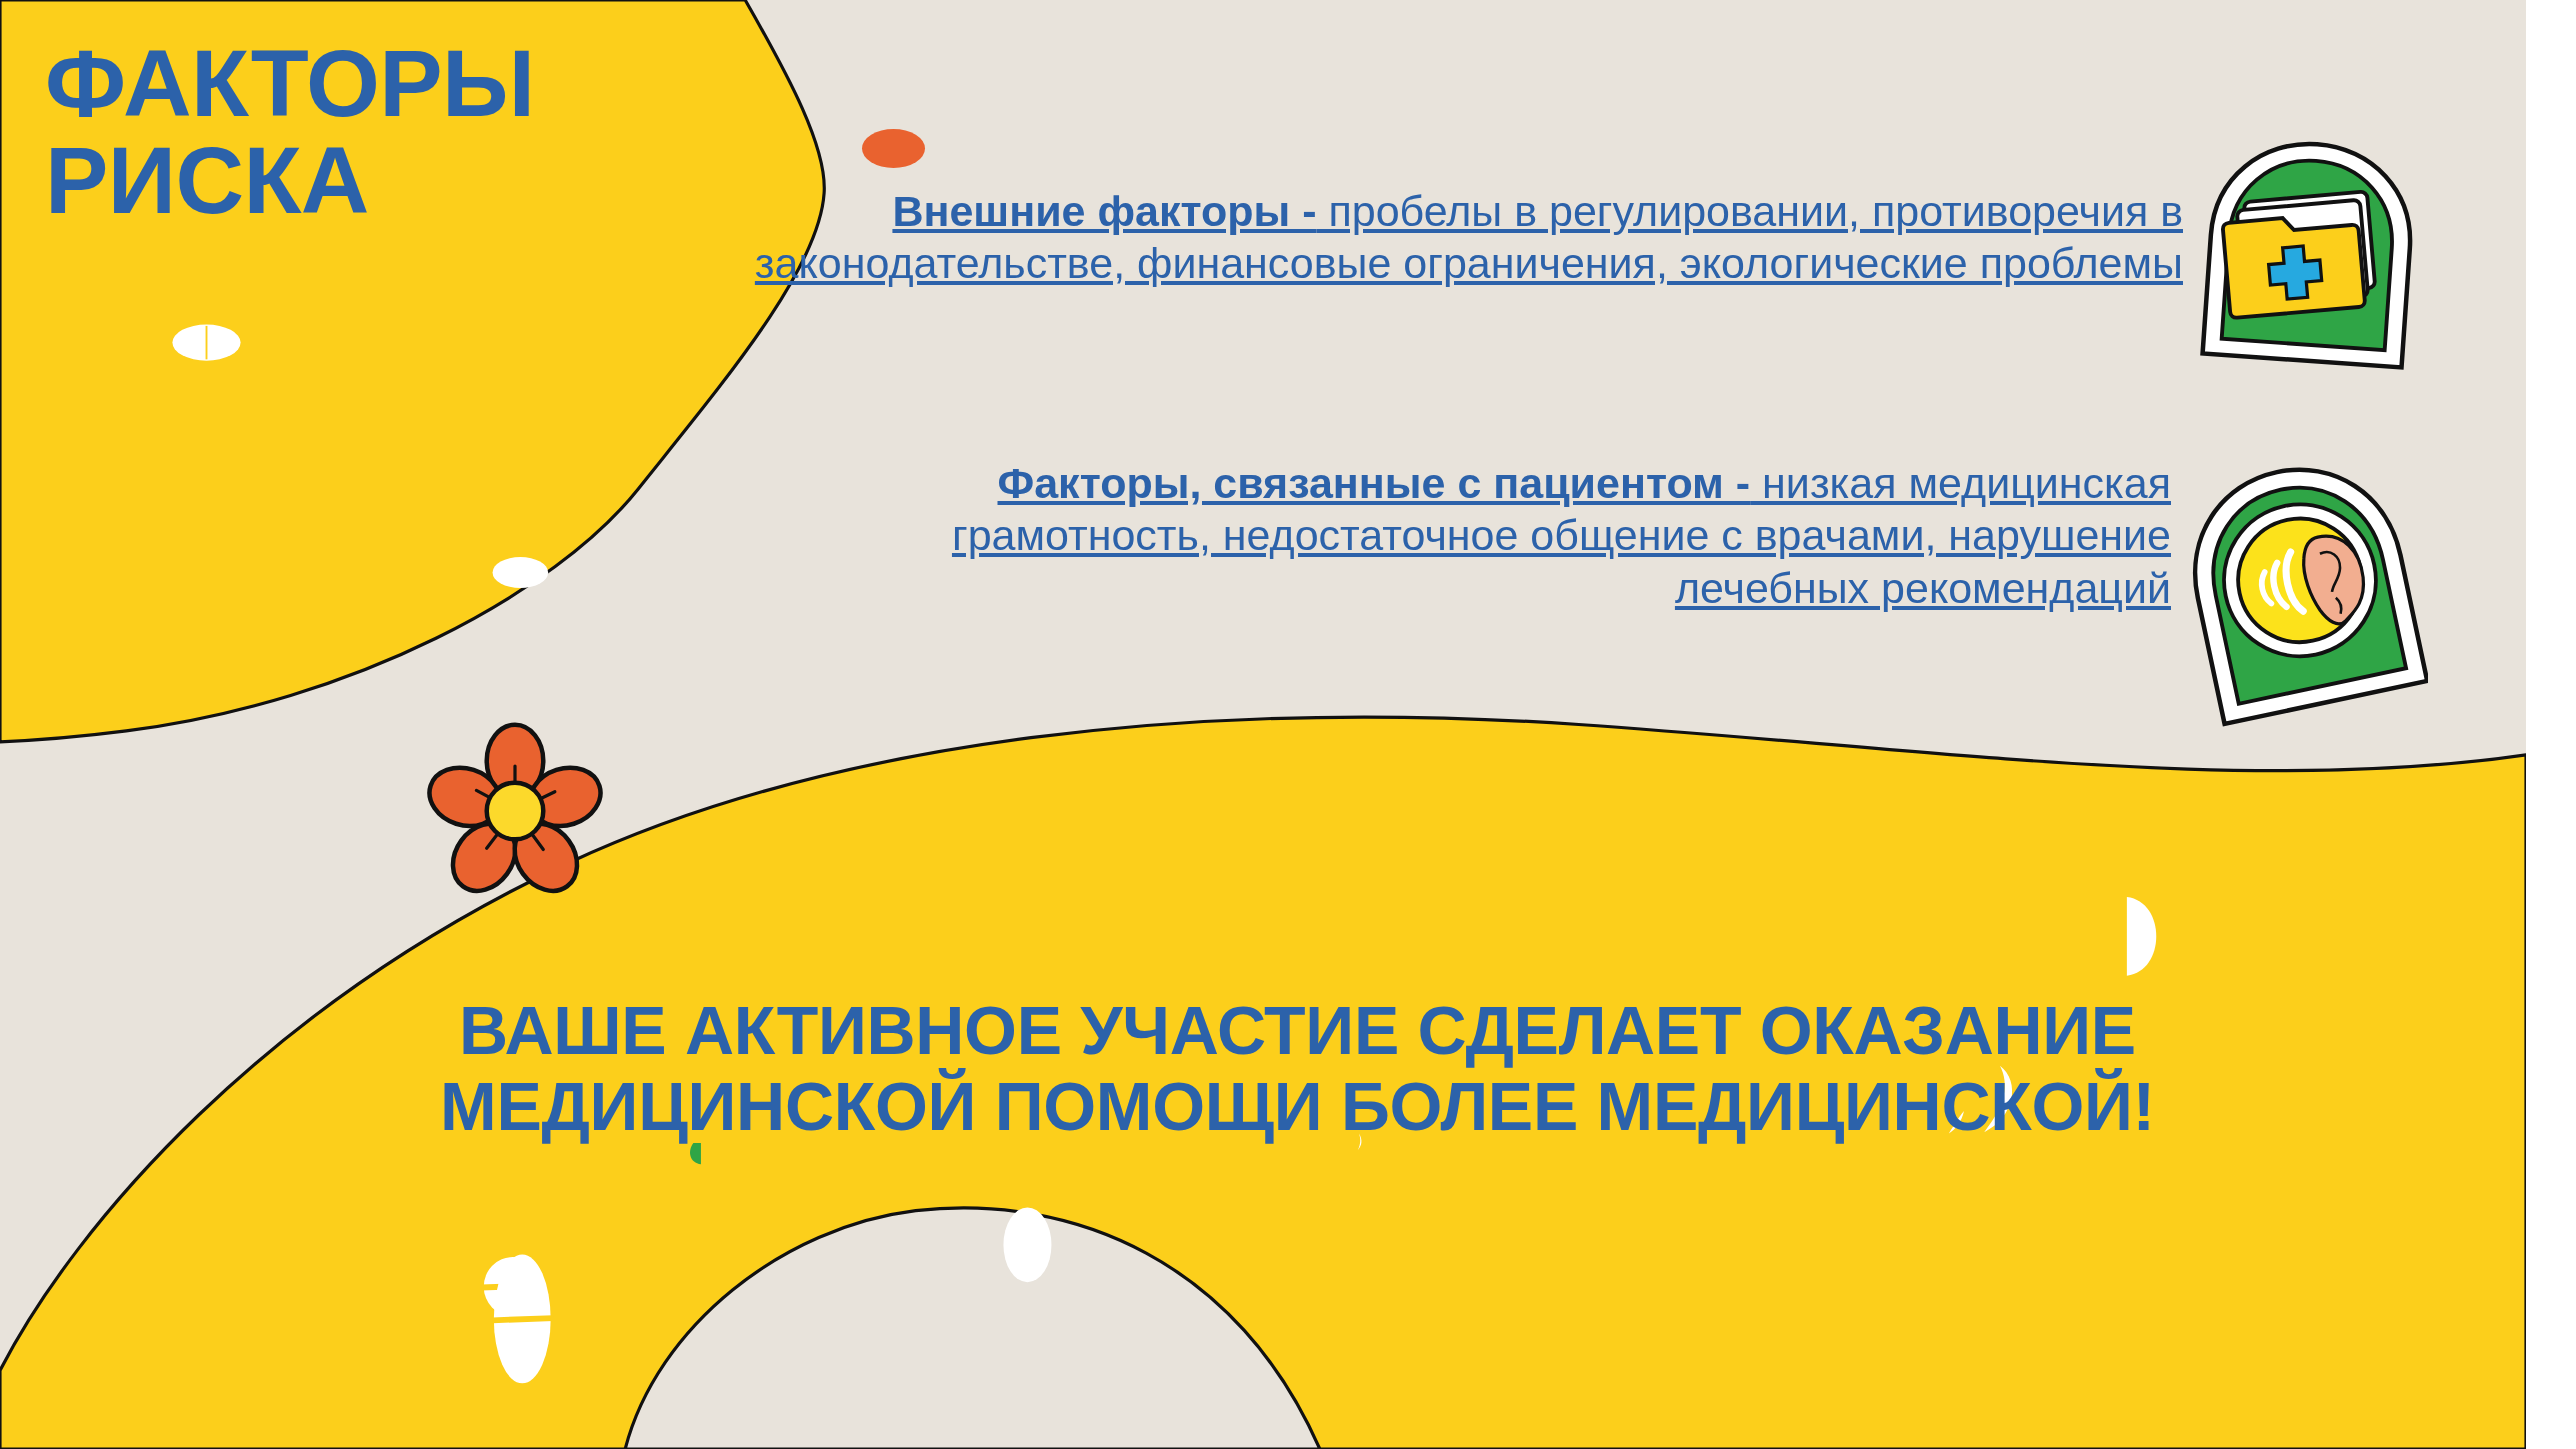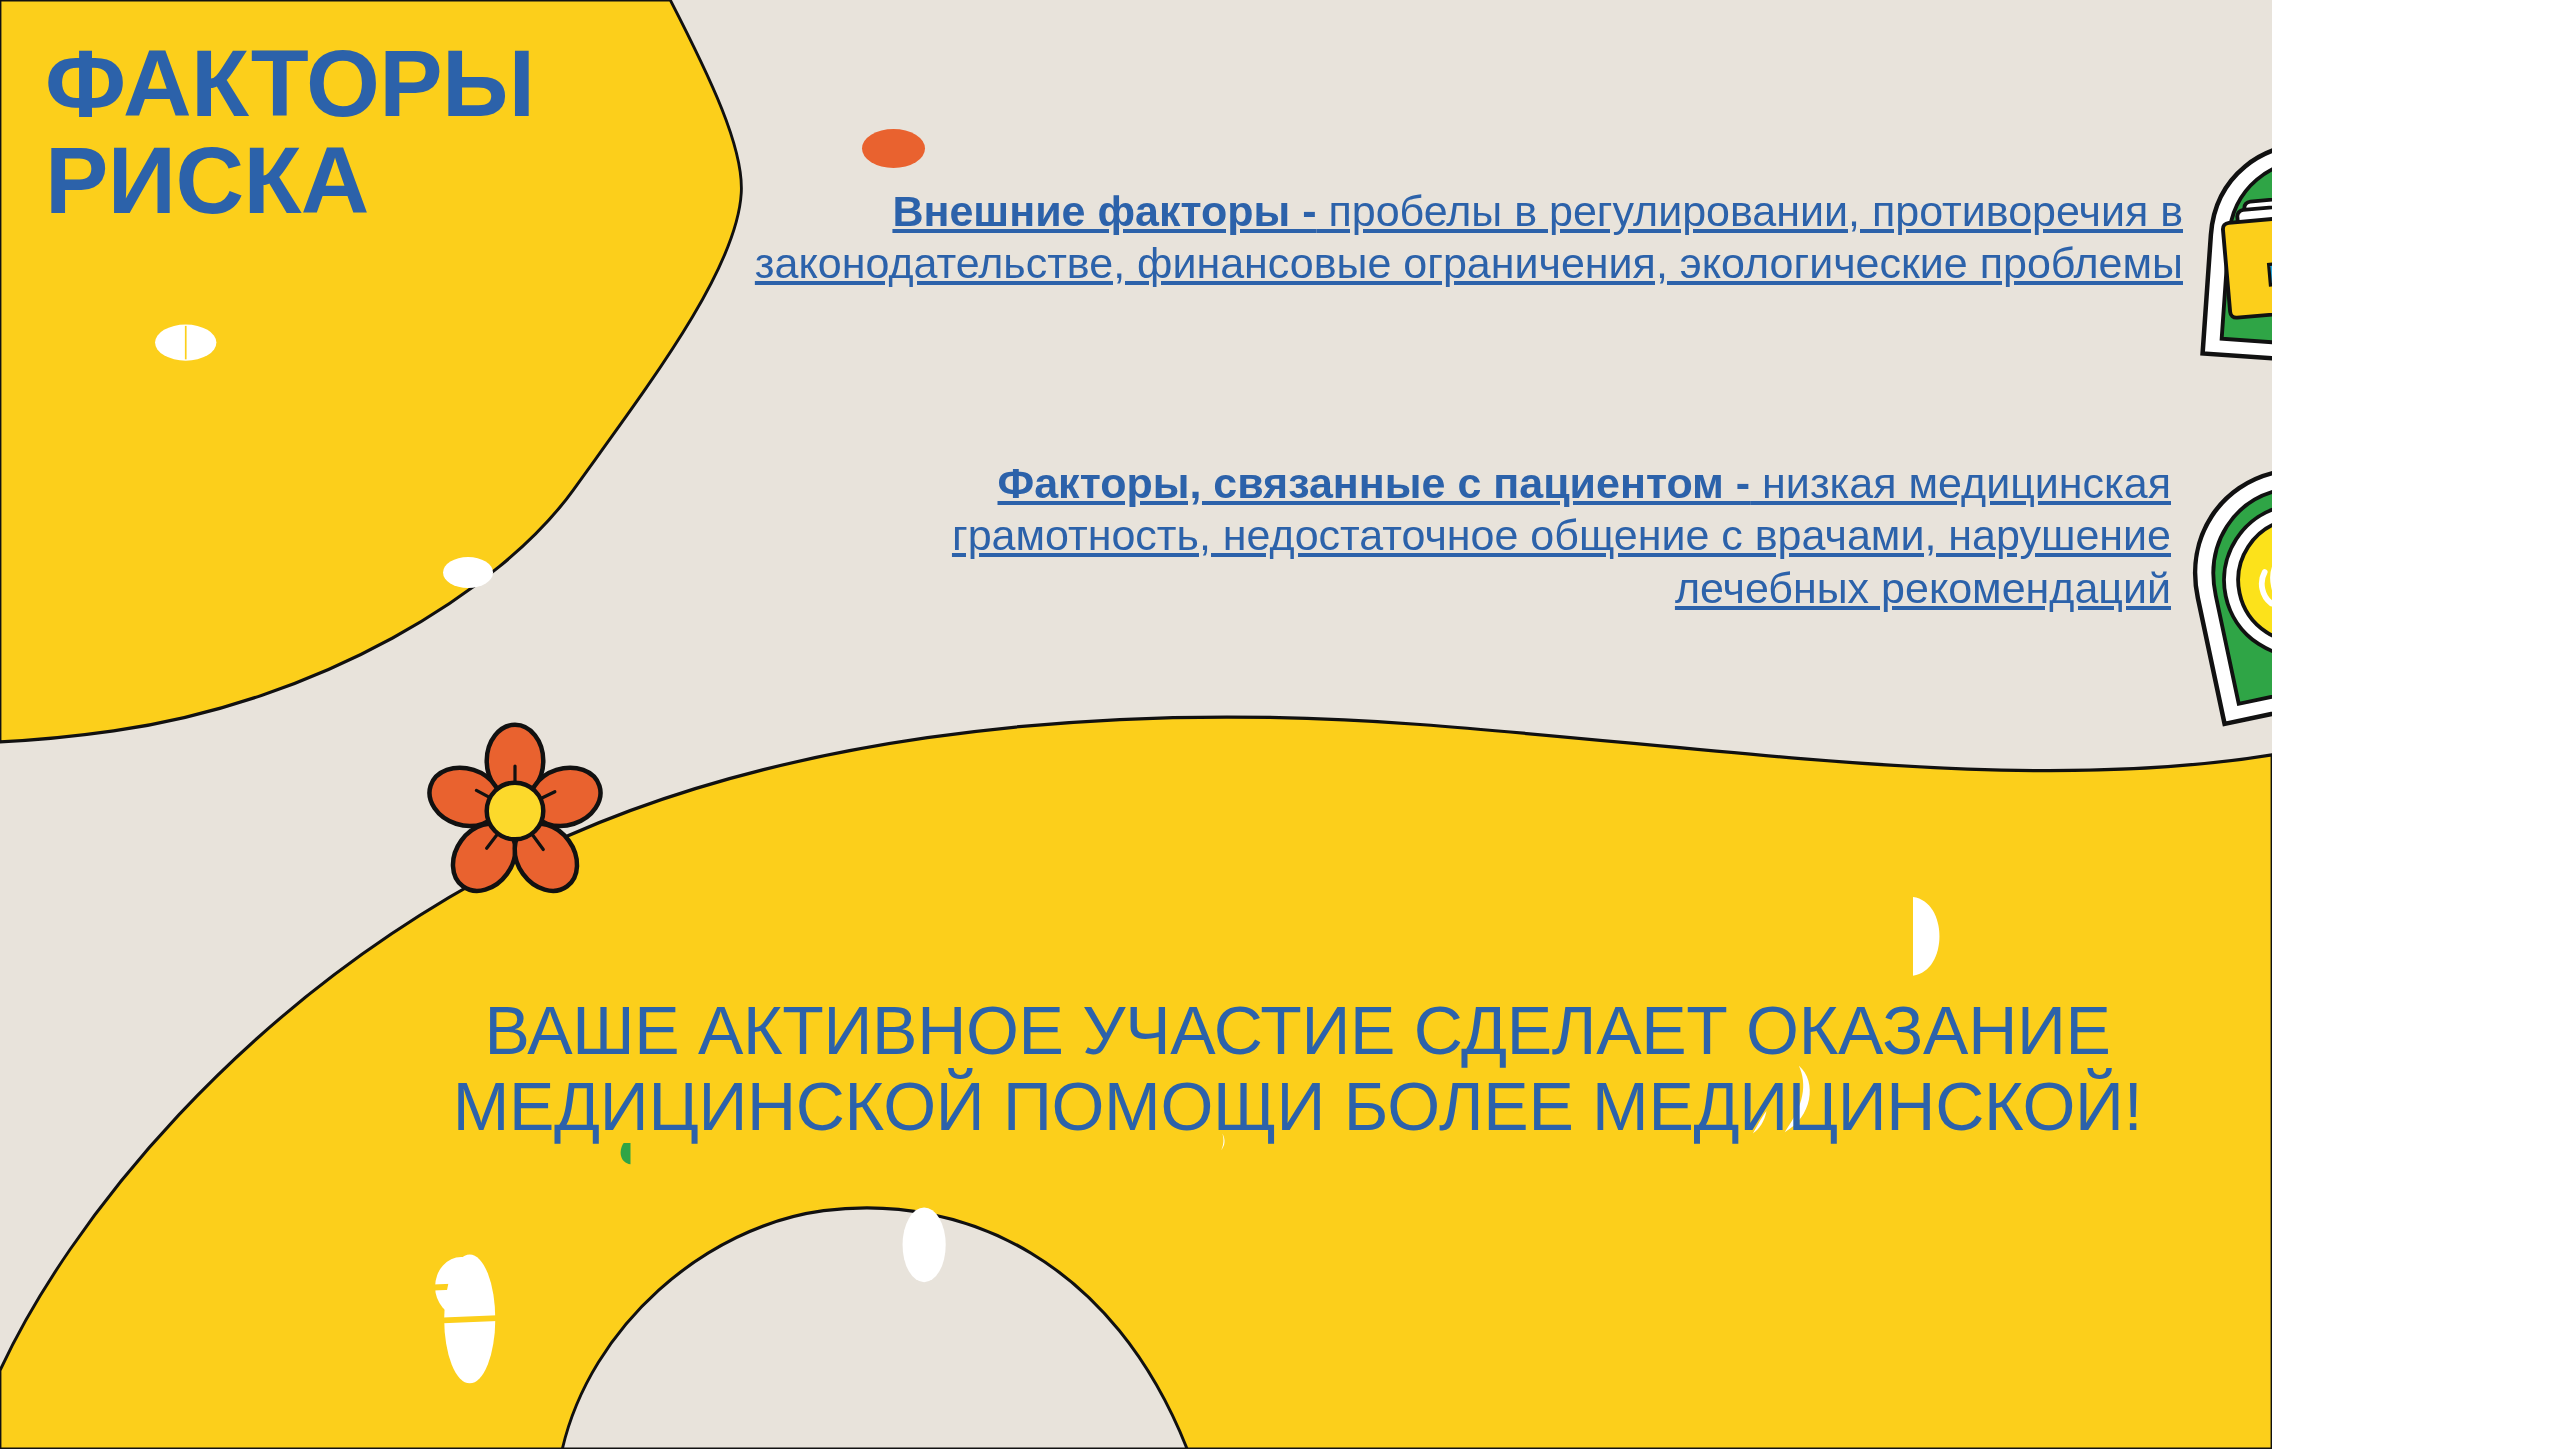--- a/index.html
+++ b/index.html
@@ -8,21 +8,21 @@
     padding: 0;
     background: #ffffff;
   }
   body {
     font-family: "Liberation Sans", "DejaVu Sans", sans-serif;
   }
 
   
   #slide {
     position: relative;
-    width: 2272px;
+    width: 2526px;
     height: 1449px;
     overflow: hidden;
     background: #eab308;              
   }
 
   
   #bg-shapes {
     position: absolute;
     inset: 0;
     width: 100%;
@@ -99,21 +99,21 @@
   
   #headline {
     position: absolute;
     left: 399px;
     top: 992px;
     width: 1797px;
     z-index: 7;
     text-align: center;
     color: #2C62AA;
     font-family: "Liberation Sans", "DejaVu Sans", sans-serif;
-    font-weight: 400;
+    font-weight: 700;
     font-size: 68px;
     line-height: 1.12;
     letter-spacing: -0.3px;
   }
   #headline .hl-line { display: block; white-space: nowrap; }
 
   
   #flower {
     position: absolute;
     left: 425px;

